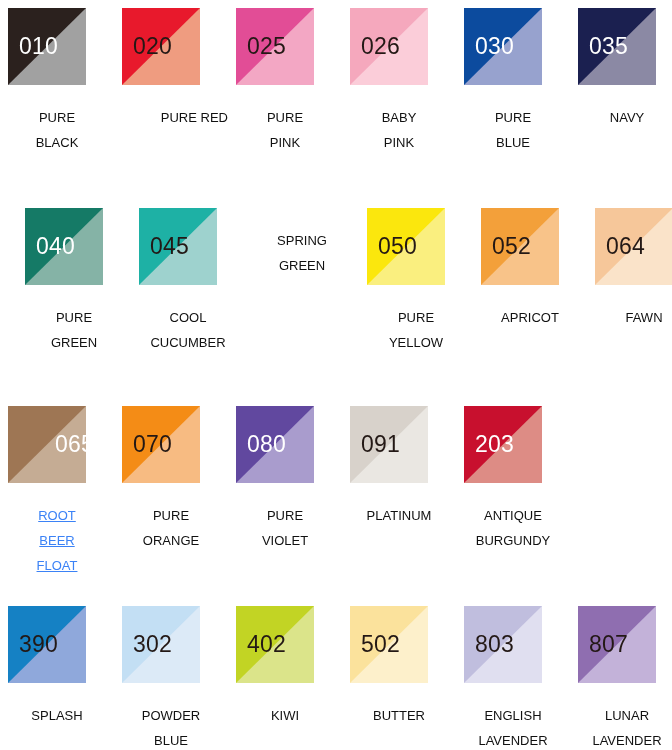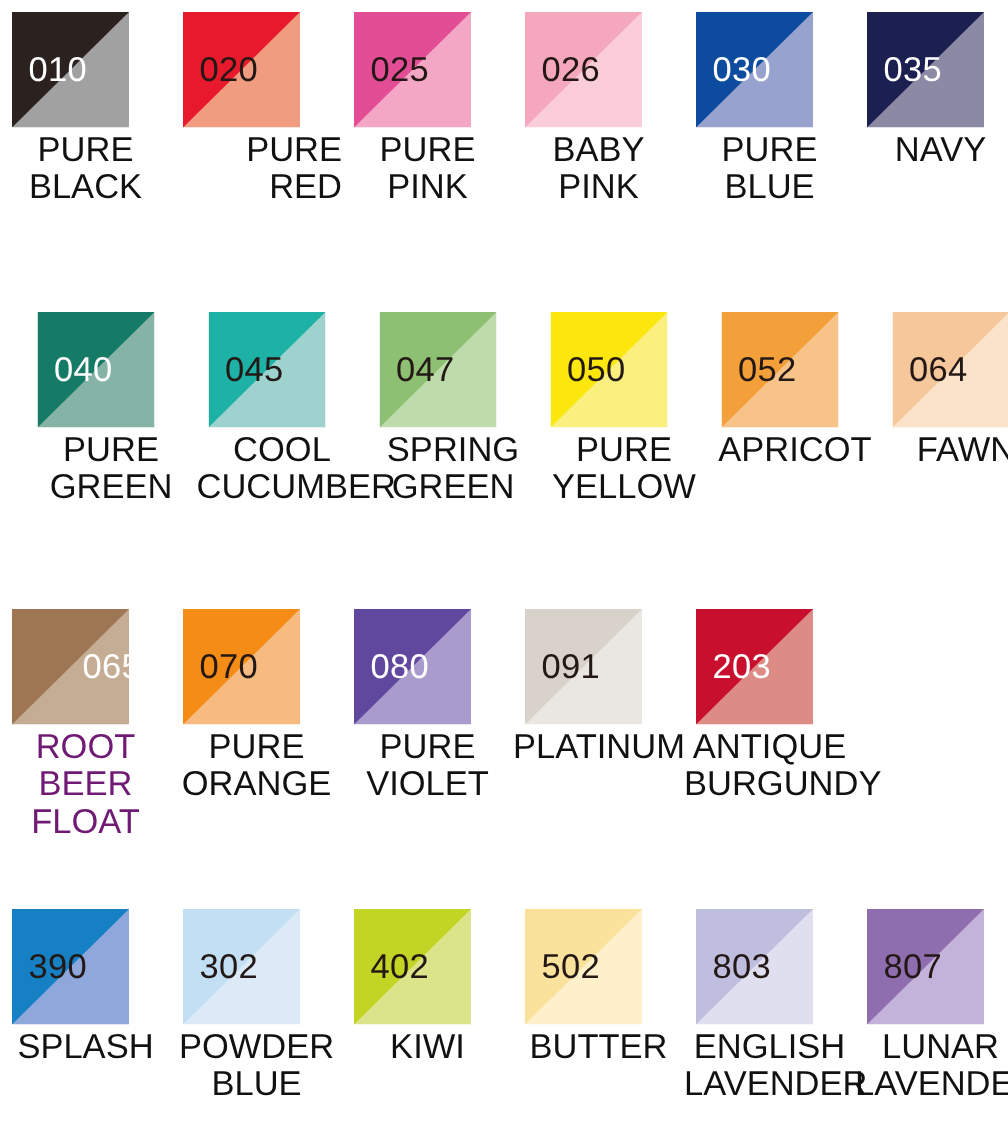--- a/index.html
+++ b/index.html
@@ -77,23 +77,23 @@
     transform: translateY(-52%);
     font-size: 23px;
     line-height: 23px;
     letter-spacing: 0.2px;
     font-family: "Liberation Sans", sans-serif;
     white-space: nowrap;
   }
 
   .swatch-label {
     width: 114px;
-    margin-top: 2px;
+    margin-top: 20px;
     text-align: center;
-    font-size: 23px;
+    font-size: 13px;
     line-height: 25px;
     font-family: "Liberation Sans", sans-serif;
     color: #111111;
     white-space: pre-line;
     word-break: normal;
   }
 </style>
 </head>
 <body>
 
@@ -165,25 +165,20 @@
       <div class="swatch-cell">
         <div class="swatch-chip">
           <div class="chip-light" style="background: rgb(158, 210, 206);"></div>
           <div class="chip-dark" style="background: rgb(30, 177, 165);"></div>
           <div class="chip-code" style="color: rgb(35, 24, 21);">045</div>
         </div>
         <div class="swatch-label" style="color: rgb(17, 17, 17);">COOL
 CUCUMBER</div>
       </div>
       <div class="swatch-cell">
-        <div class="swatch-chip">
-          <div class="chip-light" style="background: rgb(190, 220, 171);"></div>
-          <div class="chip-dark" style="background: rgb(141, 192, 114);"></div>
-          <div class="chip-code" style="color: rgb(35, 24, 21);">047</div>
-        </div>
         <div class="swatch-label" style="color: rgb(17, 17, 17);">SPRING
 GREEN</div>
       </div>
       <div class="swatch-cell">
         <div class="swatch-chip">
           <div class="chip-light" style="background: rgb(250, 239, 127);"></div>
           <div class="chip-dark" style="background: rgb(251, 231, 13);"></div>
           <div class="chip-code" style="color: rgb(35, 24, 21);">050</div>
         </div>
         <div class="swatch-label" style="color: rgb(17, 17, 17);">PURE
@@ -206,21 +201,21 @@
         <div class="swatch-label" style="color: rgb(17, 17, 17);">FAWN</div>
       </div>
     </div>
     <div class="swatch-row" data-row="2">
       <div class="swatch-cell">
         <div class="swatch-chip">
           <div class="chip-light" style="background: rgb(197, 172, 148);"></div>
           <div class="chip-dark" style="background: rgb(158, 118, 84);"></div>
           <div class="chip-code" style="color: rgb(255, 255, 255); margin-left: 36px;">065</div>
         </div>
-        <div class="swatch-label" style="color: #701a75;">ROOT
+        <div class="swatch-label" style="color: #3b82f6; text-decoration: underline;">ROOT
 BEER
 FLOAT</div>
       </div>
       <div class="swatch-cell">
         <div class="swatch-chip">
           <div class="chip-light" style="background: rgb(247, 187, 130);"></div>
           <div class="chip-dark" style="background: rgb(244, 140, 22);"></div>
           <div class="chip-code" style="color: rgb(35, 24, 21);">070</div>
         </div>
         <div class="swatch-label" style="color: rgb(17, 17, 17);">PURE

